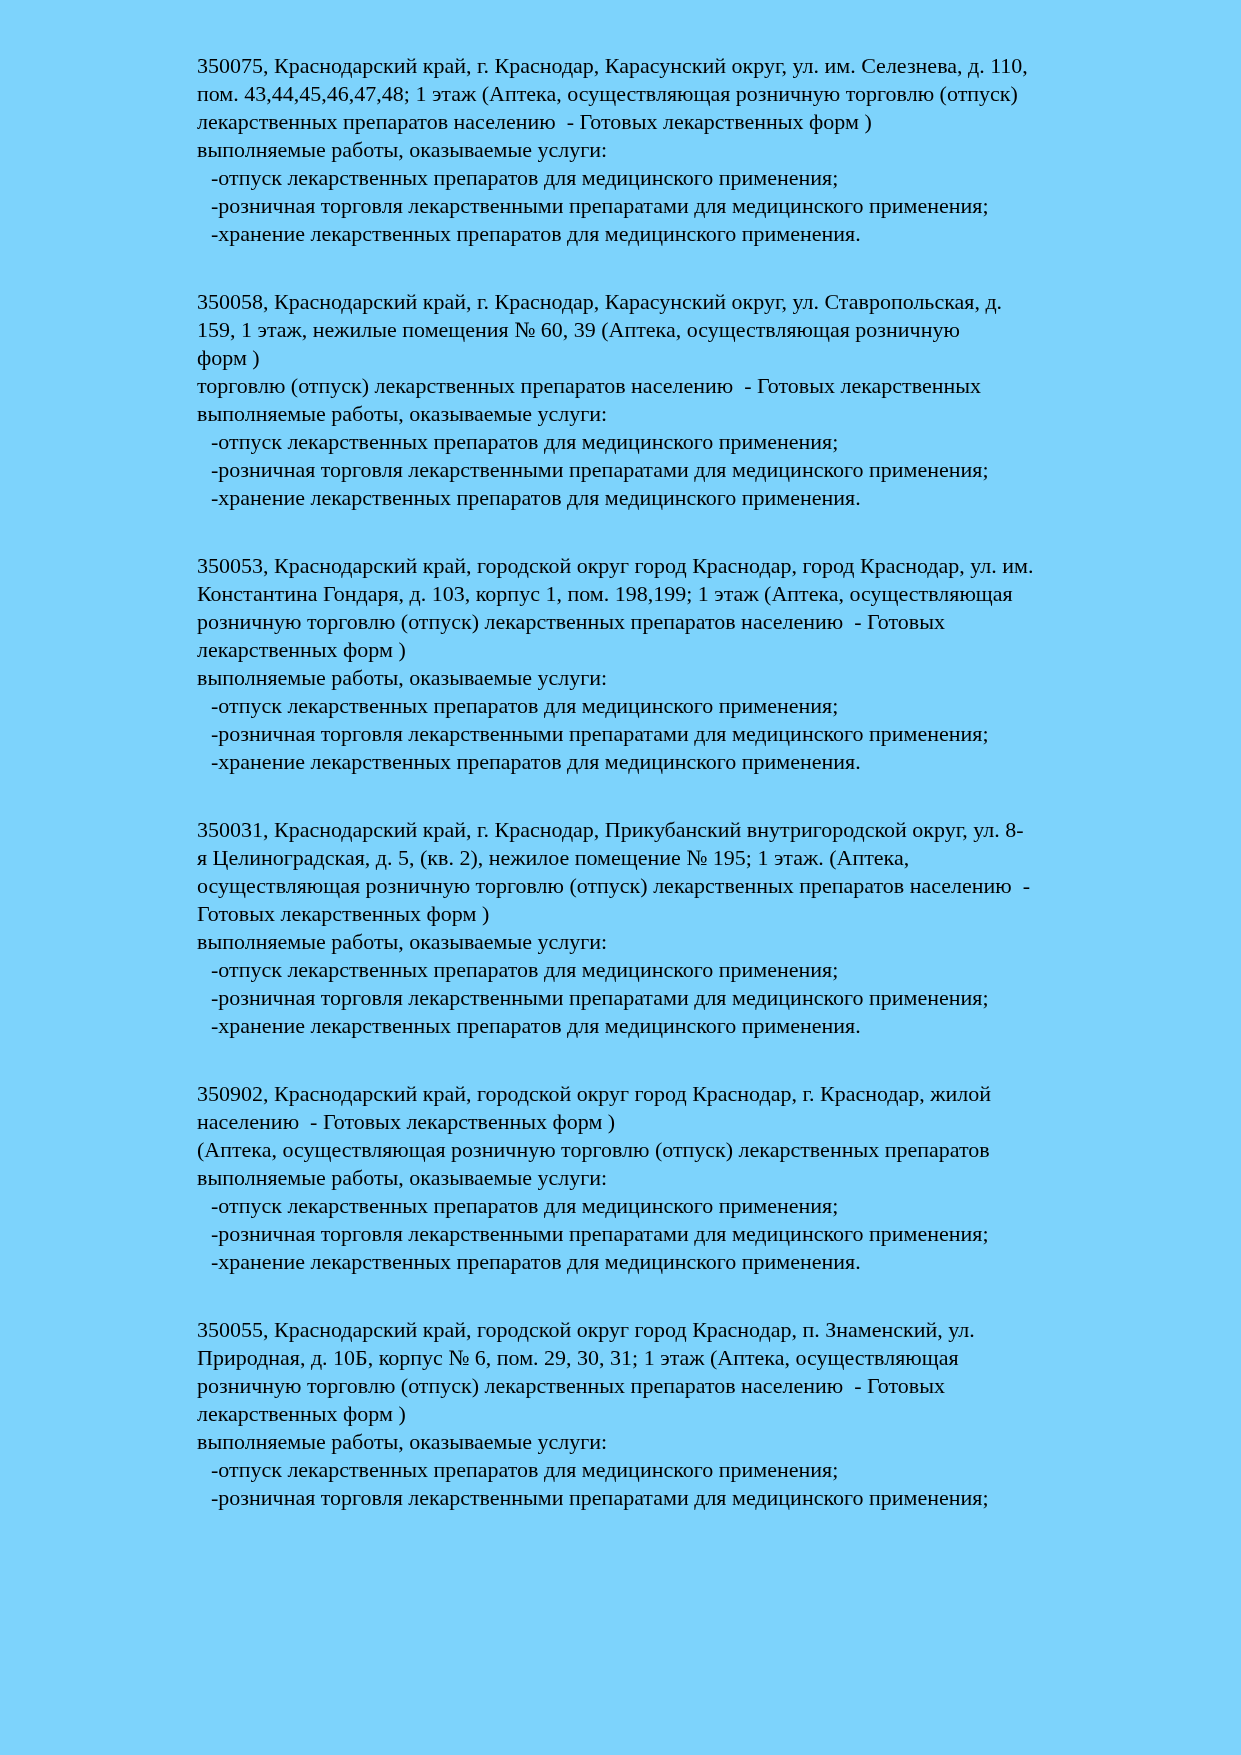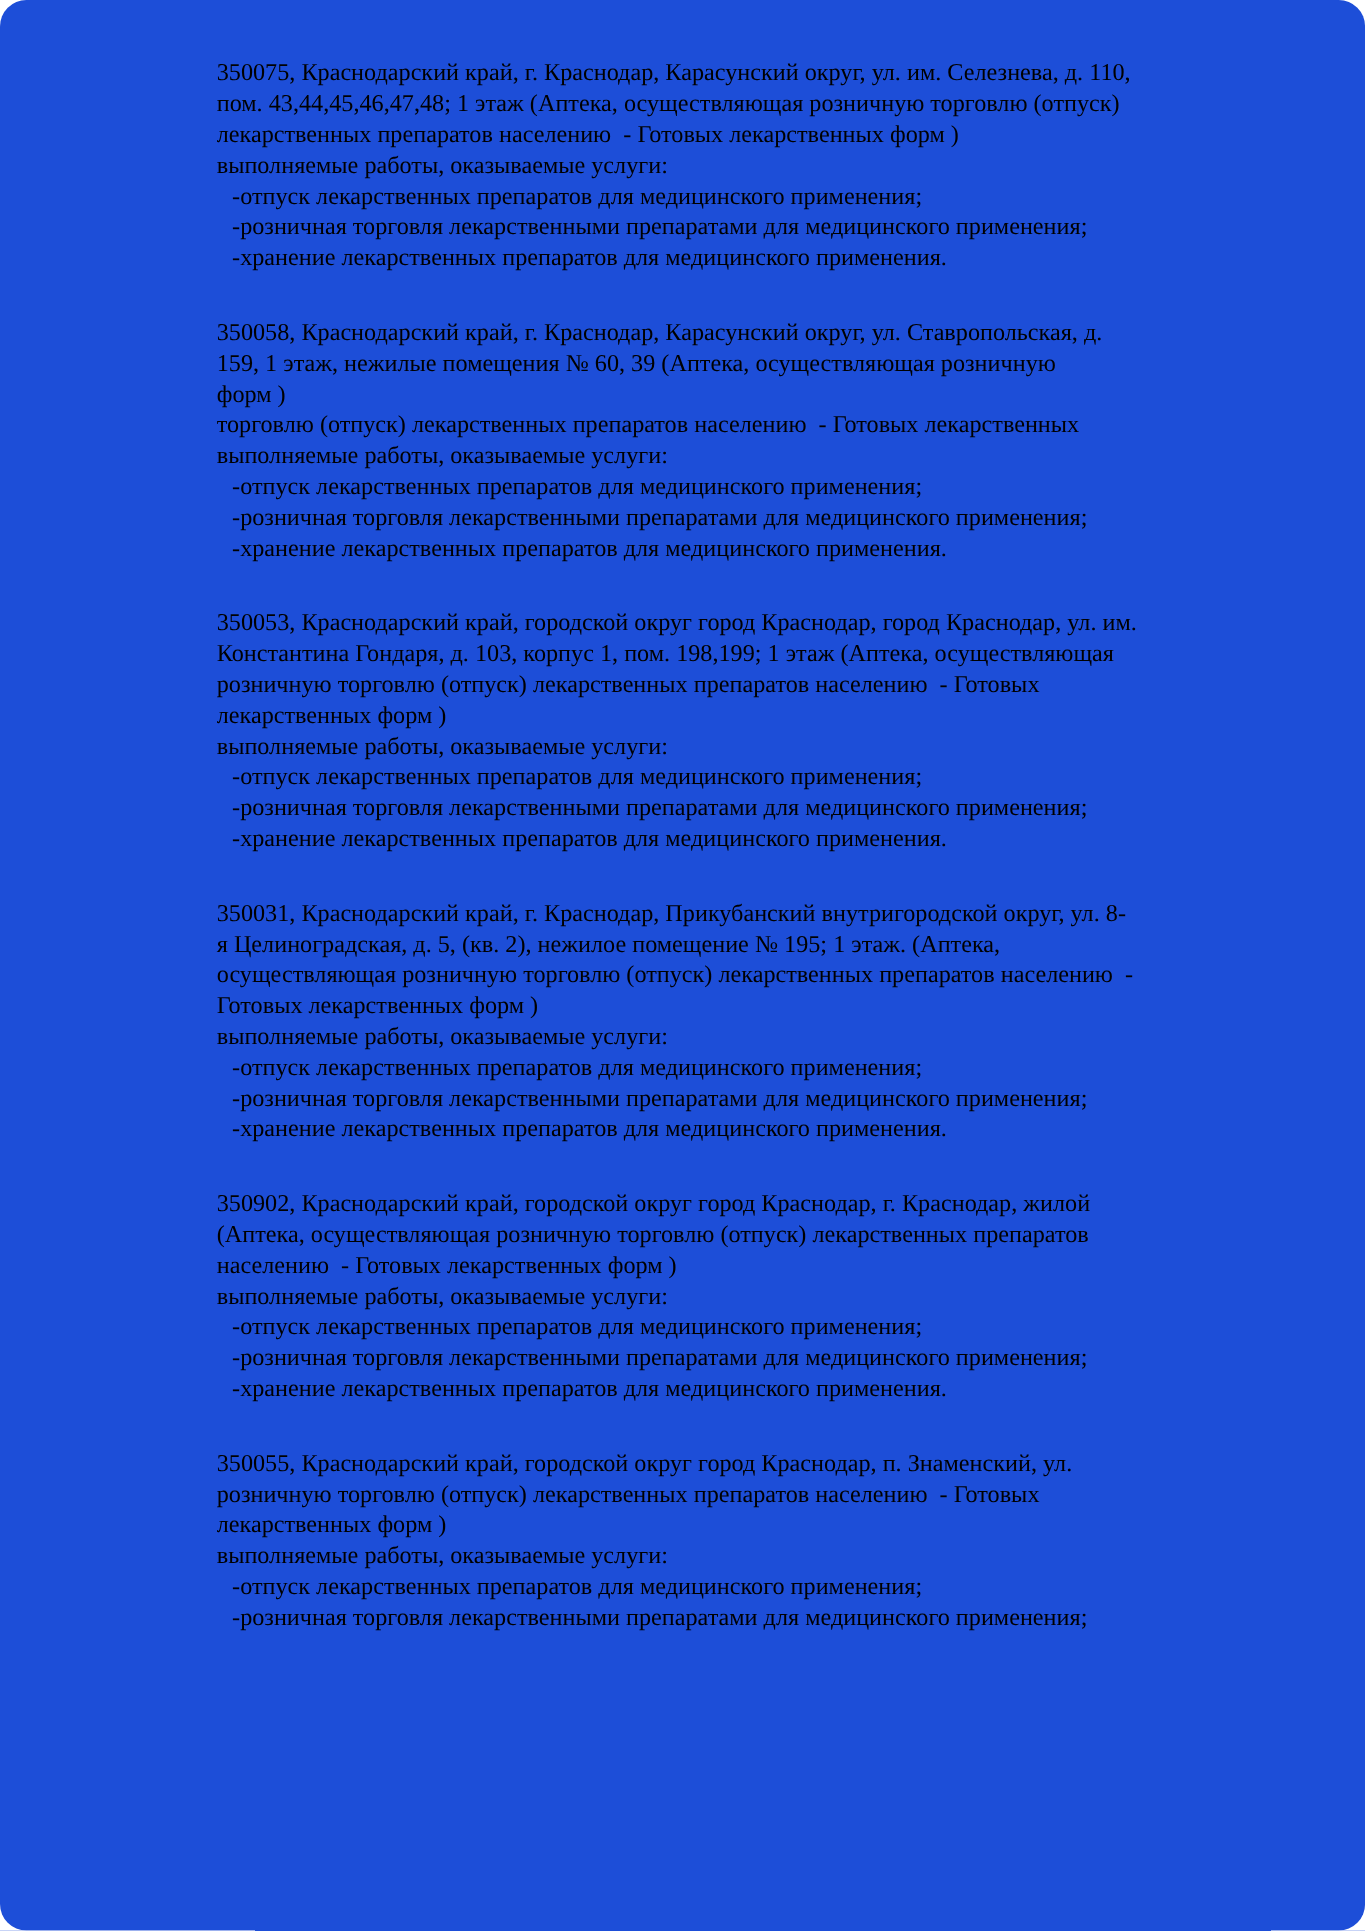--- a/index.html
+++ b/index.html
@@ -4,23 +4,22 @@
 <style>
   html, body {
     margin: 0;
     padding: 0;
     background: #ffffff;
   }
   .page {
     position: relative;
     width: 1241px;
     height: 1755px;
-    background: #1d4ed8;
+    background: #7dd3fc;
     overflow: hidden;
-    border-radius: 24px;
   }
   .doc {
     position: absolute;
     left: 197px;
     top: 52px;
     width: 880px;
     font-family: "Liberation Serif", "DejaVu Serif", serif;
     font-size: 22px;
     line-height: 28px;
     color: #000000;
@@ -74,29 +73,30 @@
         <div class="line address-line">я Целиноградская, д. 5, (кв. 2), нежилое помещение № 195; 1 этаж. (Аптека,</div>
         <div class="line address-line">осуществляющая розничную торговлю (отпуск) лекарственных препаратов населению  -</div>
         <div class="line address-line">Готовых лекарственных форм )</div>
         <div class="line works-label">выполняемые работы, оказываемые услуги:</div>
         <div class="line service-line">-отпуск лекарственных препаратов для медицинского применения;</div>
         <div class="line service-line">-розничная торговля лекарственными препаратами для медицинского применения;</div>
         <div class="line service-line">-хранение лекарственных препаратов для медицинского применения.</div>
       </section>
       <section class="entry">
         <div class="line address-line">350902, Краснодарский край, городской округ город Краснодар, г. Краснодар, жилой</div>
+        <div class="line address-line">населению  - Готовых лекарственных форм )</div>
         <div class="line address-line">(Аптека, осуществляющая розничную торговлю (отпуск) лекарственных препаратов</div>
-        <div class="line address-line">населению  - Готовых лекарственных форм )</div>
         <div class="line works-label">выполняемые работы, оказываемые услуги:</div>
         <div class="line service-line">-отпуск лекарственных препаратов для медицинского применения;</div>
         <div class="line service-line">-розничная торговля лекарственными препаратами для медицинского применения;</div>
         <div class="line service-line">-хранение лекарственных препаратов для медицинского применения.</div>
       </section>
       <section class="entry">
         <div class="line address-line">350055, Краснодарский край, городской округ город Краснодар, п. Знаменский, ул.</div>
+        <div class="line address-line">Природная, д. 10Б, корпус № 6, пом. 29, 30, 31; 1 этаж (Аптека, осуществляющая</div>
         <div class="line address-line">розничную торговлю (отпуск) лекарственных препаратов населению  - Готовых</div>
         <div class="line address-line">лекарственных форм )</div>
         <div class="line works-label">выполняемые работы, оказываемые услуги:</div>
         <div class="line service-line">-отпуск лекарственных препаратов для медицинского применения;</div>
         <div class="line service-line">-розничная торговля лекарственными препаратами для медицинского применения;</div>
       </section>
     </div>
 </div>
 
 </body></html>

